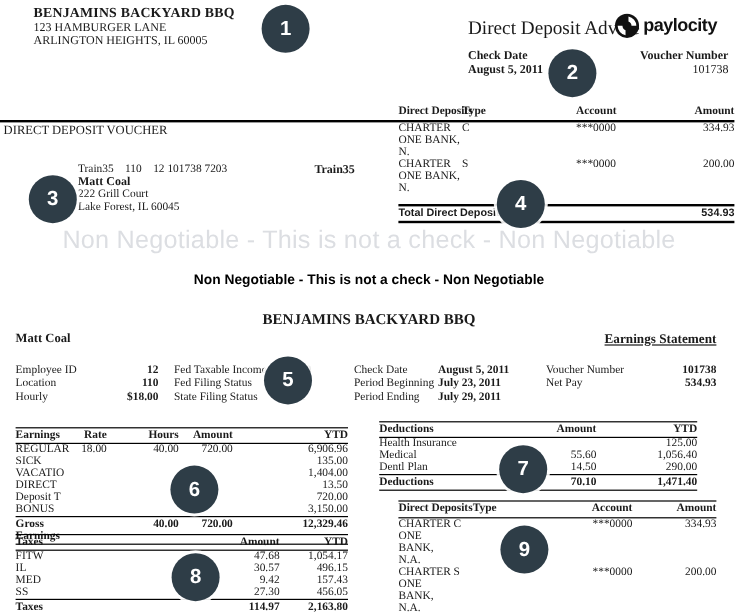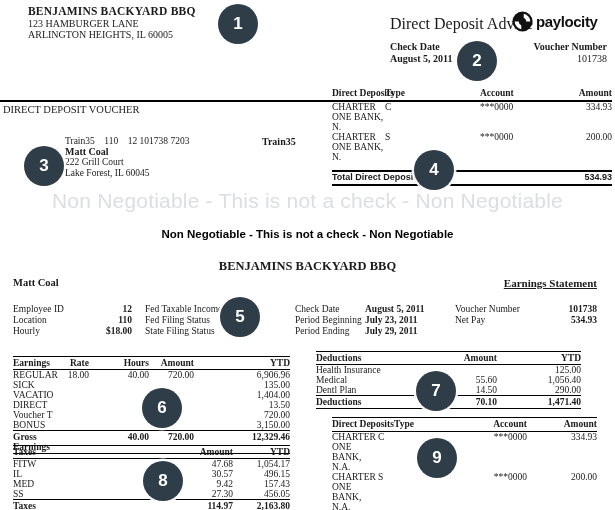--- a/index.html
+++ b/index.html
@@ -239,21 +239,21 @@
       <span class="e-ytd">1,404.00</span>
     </div>
     <div class="trow">
       <span class="e-name">DIRECT</span>
       <span class="e-rate"></span>
       <span class="e-hours"></span>
       <span class="e-amount"></span>
       <span class="e-ytd">13.50</span>
     </div>
     <div class="trow">
-      <span class="e-name">Voucher T</span>
+      <span class="e-name">Deposit T</span>
       <span class="e-rate"></span>
       <span class="e-hours"></span>
       <span class="e-amount"></span>
       <span class="e-ytd">720.00</span>
     </div>
     <div class="trow">
       <span class="e-name">BONUS</span>
       <span class="e-rate"></span>
       <span class="e-hours"></span>
       <span class="e-amount"></span>

